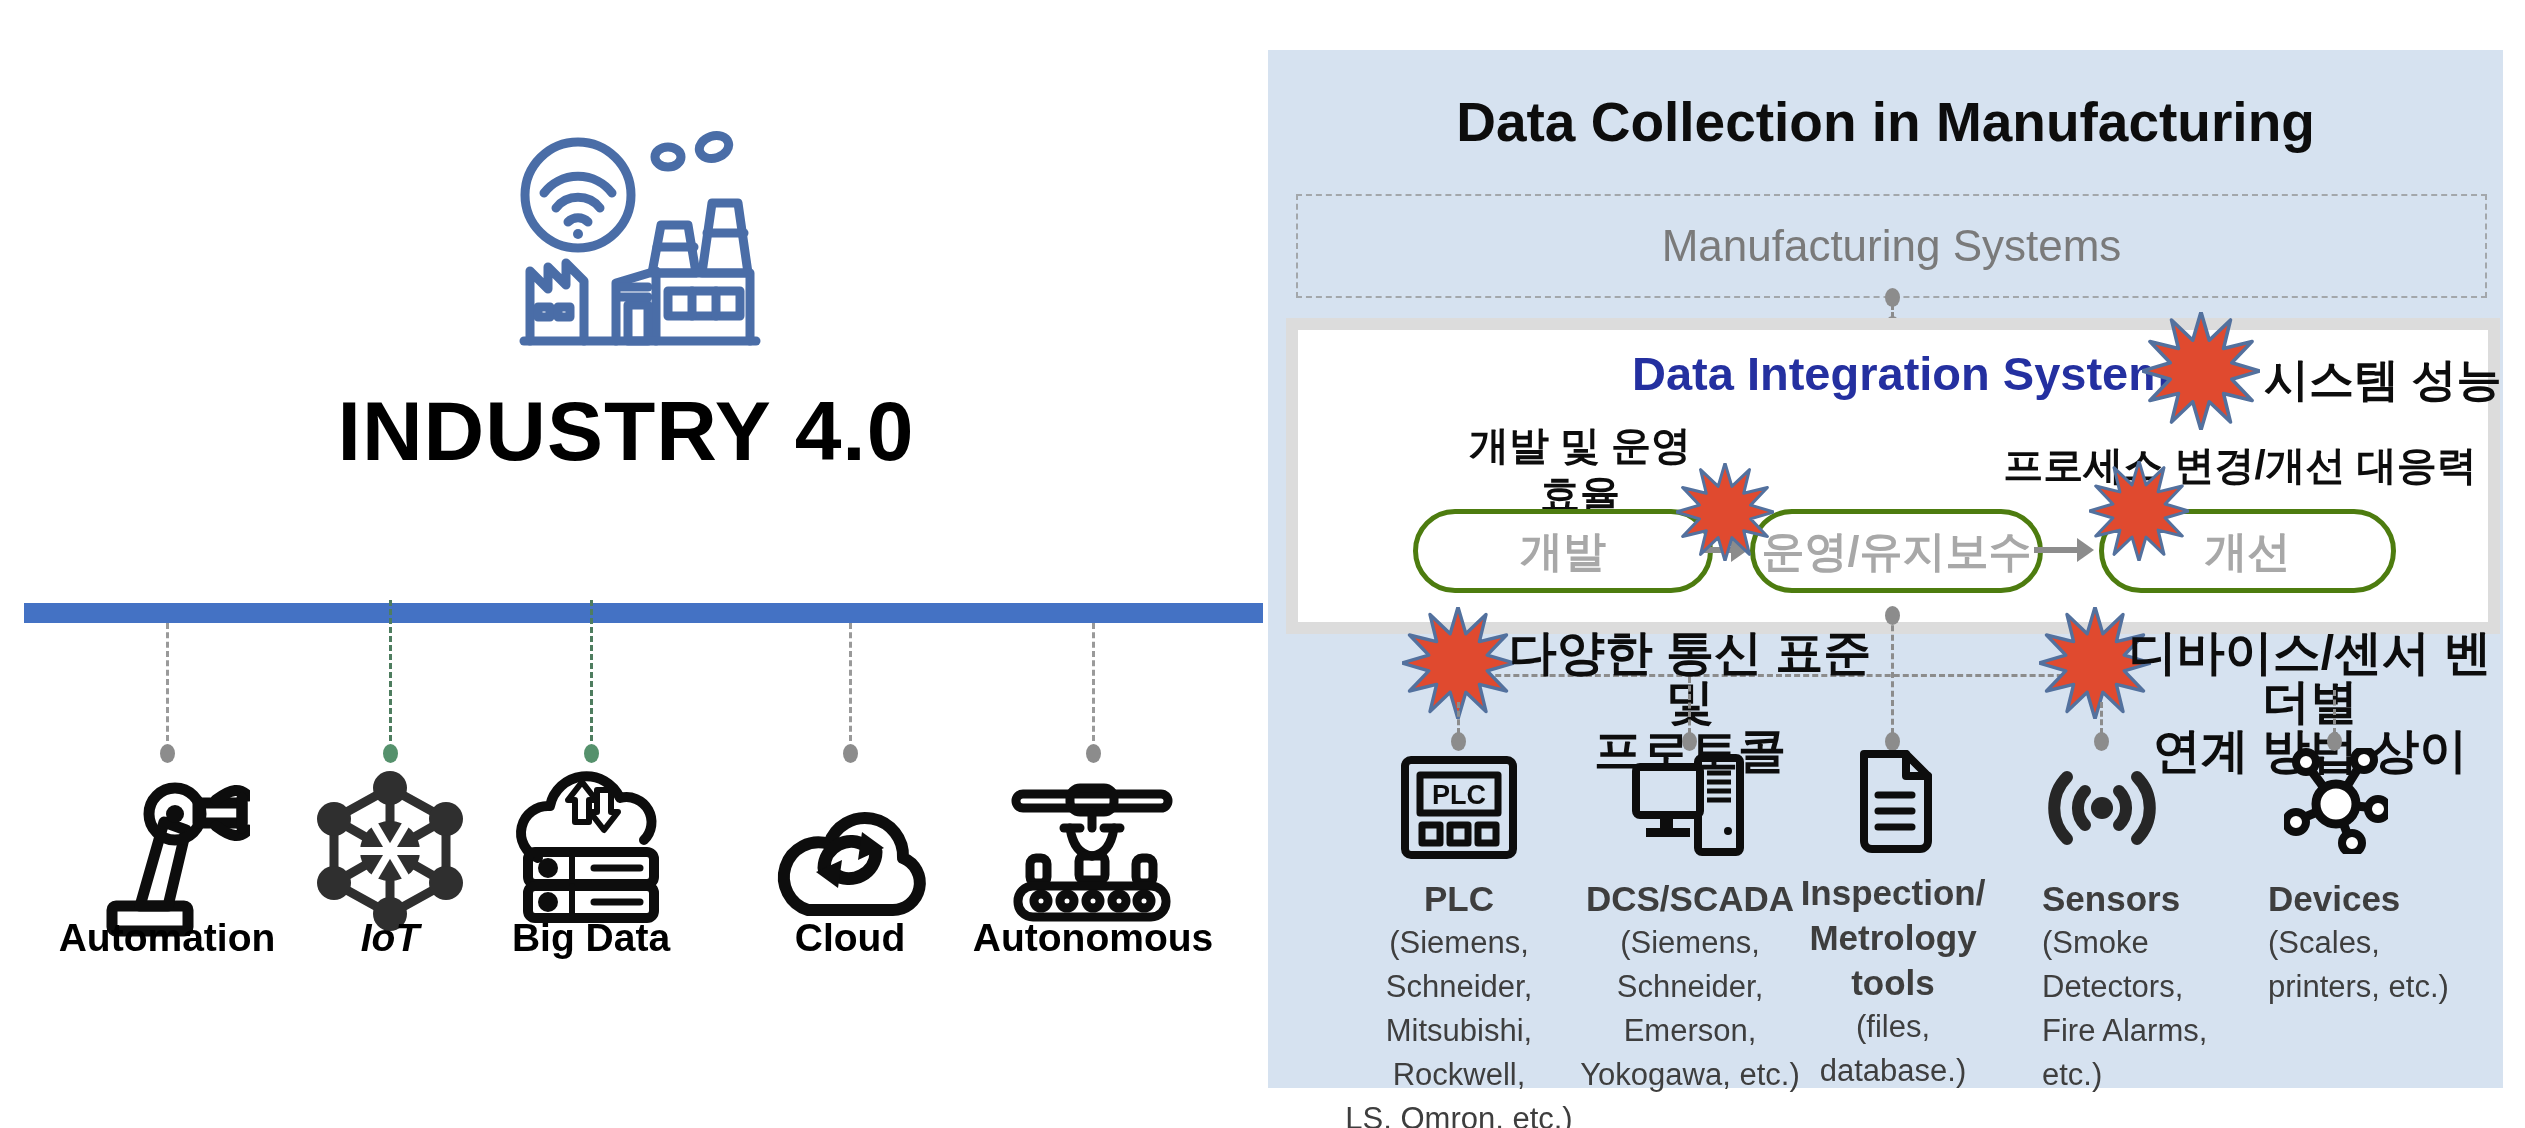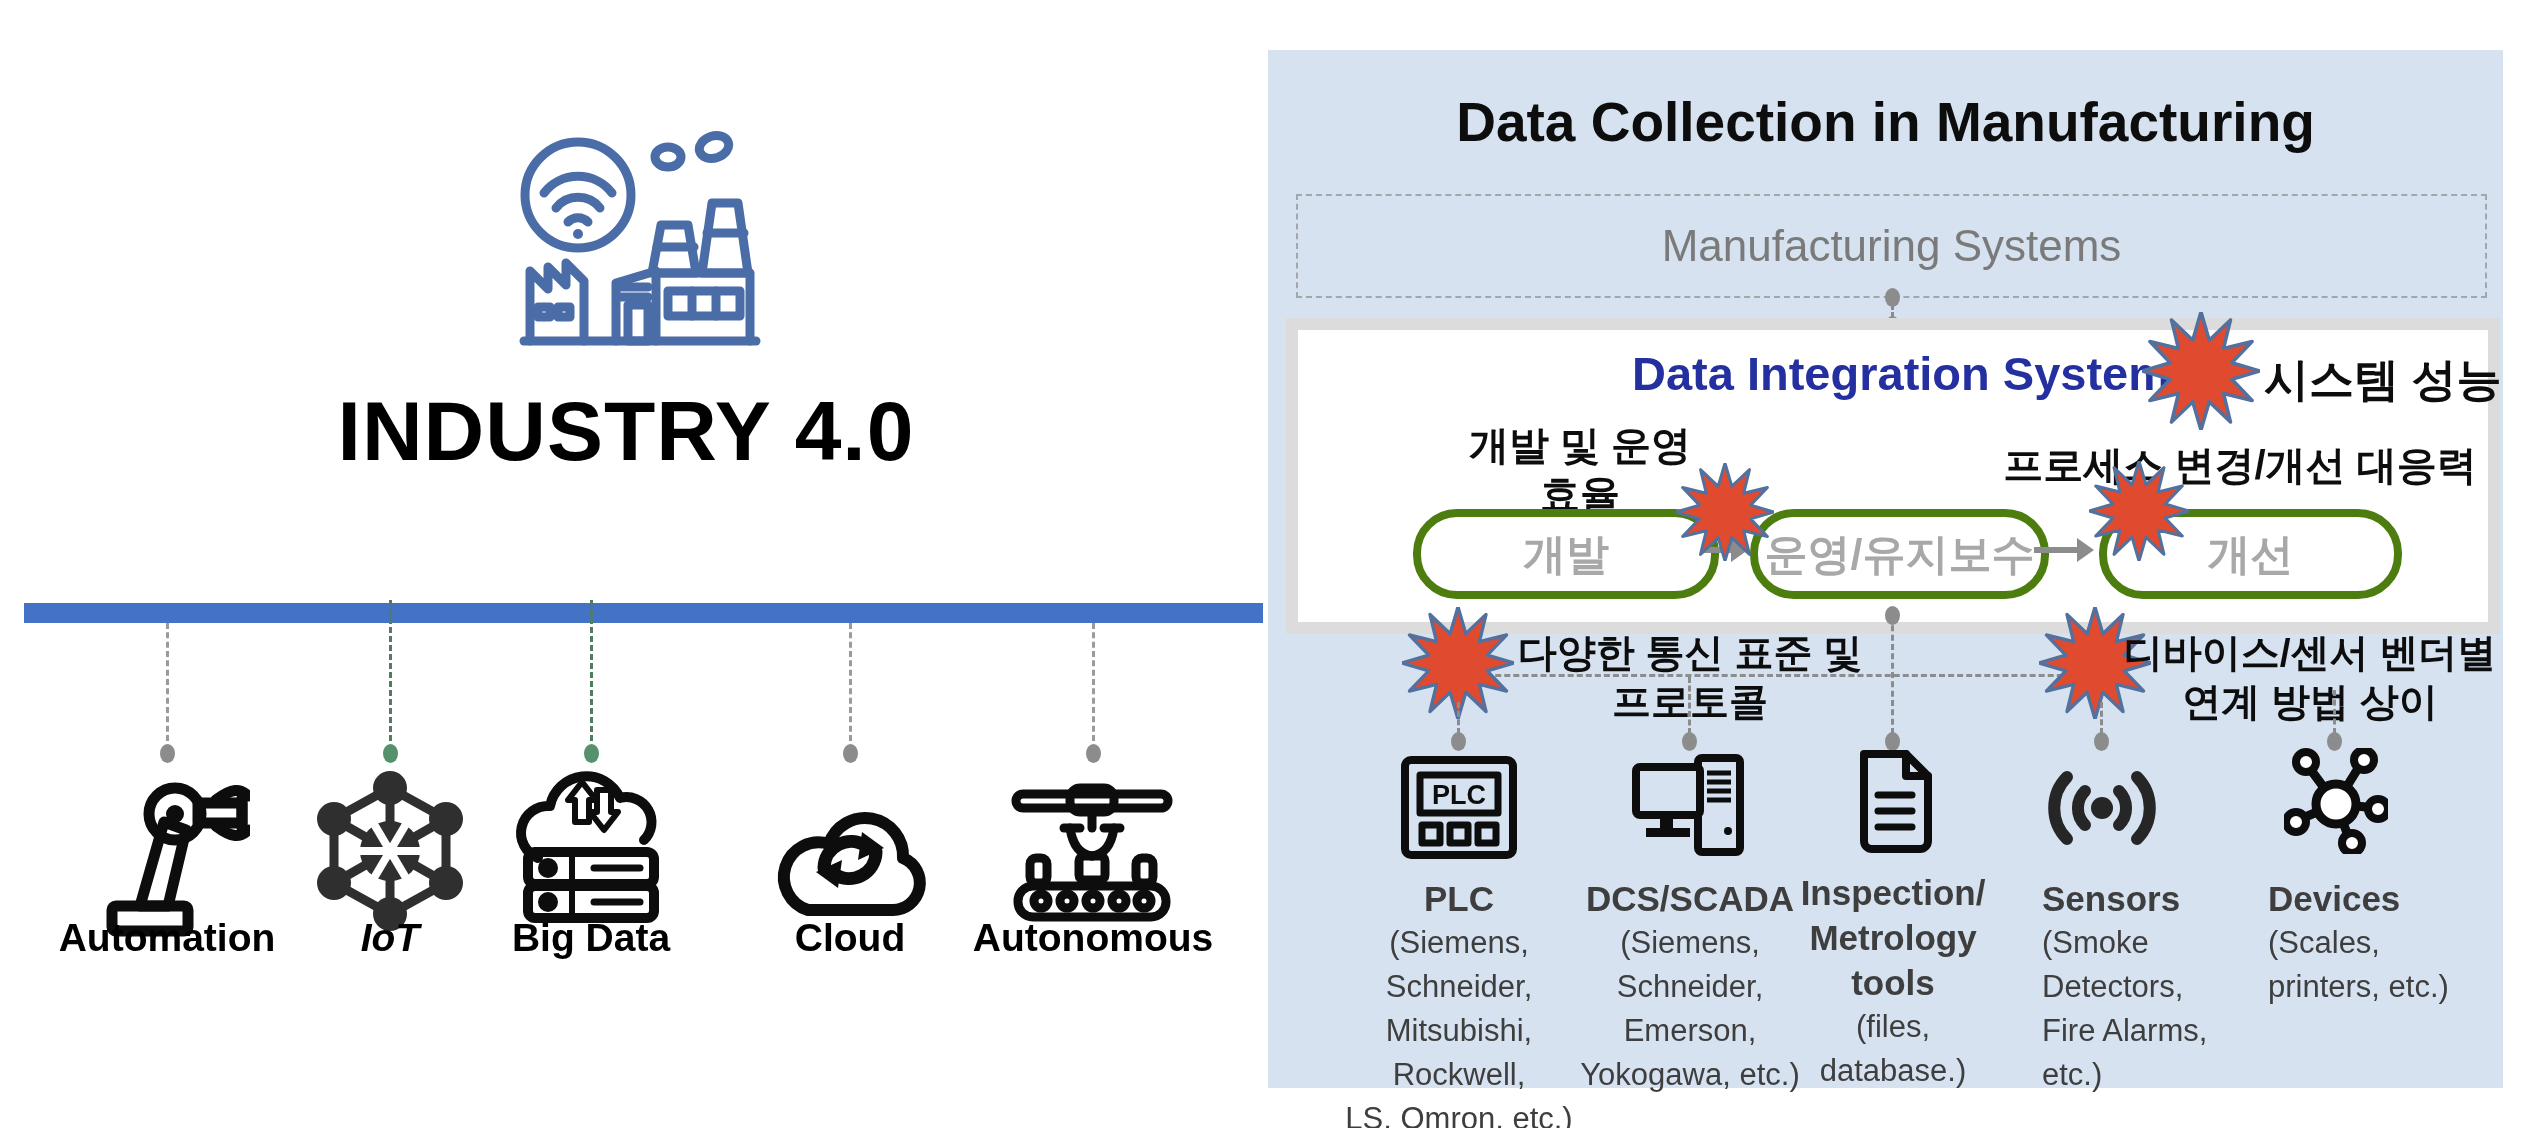--- a/index.html
+++ b/index.html
@@ -20,22 +20,22 @@
 
   
   .panel{background:#D6E2F0;}
   .panel-title{font-size:55px;font-weight:800;color:#0d0d0d;text-align:center;}
   .mfg-box{border:2px dashed #A3A7AB;}
   .mfg-label{font-size:44px;color:#7A7A7A;line-height:100px;}
   .white-box{background:#ffffff;border:12px solid #DCDCDC;}
   .dis-title{font-size:47px;font-weight:800;color:#2430A0;}
   .k-bold{font-weight:800;color:#0d0d0d;}
   .note{font-size:40px;line-height:49px;}
-  .issue{font-size:39px;line-height:49px;}
-  .flow-box{border:8px solid #4d7c0f;border-radius:44px;background:#fff;
+  .issue{font-size:48px;line-height:49px;}
+  .flow-box{border:5px solid #4d7c0f;border-radius:44px;background:#fff;
             font-size:43px;font-weight:800;color:#A8A8A8;line-height:74px;text-align:center;}
   .arrow-shaft{height:6px;background:#8c8c8c;}
   .arrow-head{width:0;height:0;border-top:12px solid transparent;border-bottom:12px solid transparent;border-left:17px solid #8c8c8c;}
   .hdash{border-top:3px dashed #8c8c8c;height:0;}
 
   
   .dev-name{font-size:35px;font-weight:800;color:#3E3E3E;line-height:45px;}
   .dev-line{font-size:31px;color:#3E3E3E;line-height:44px;}
   .left-align{text-align:left;}
   svg{display:block;}

